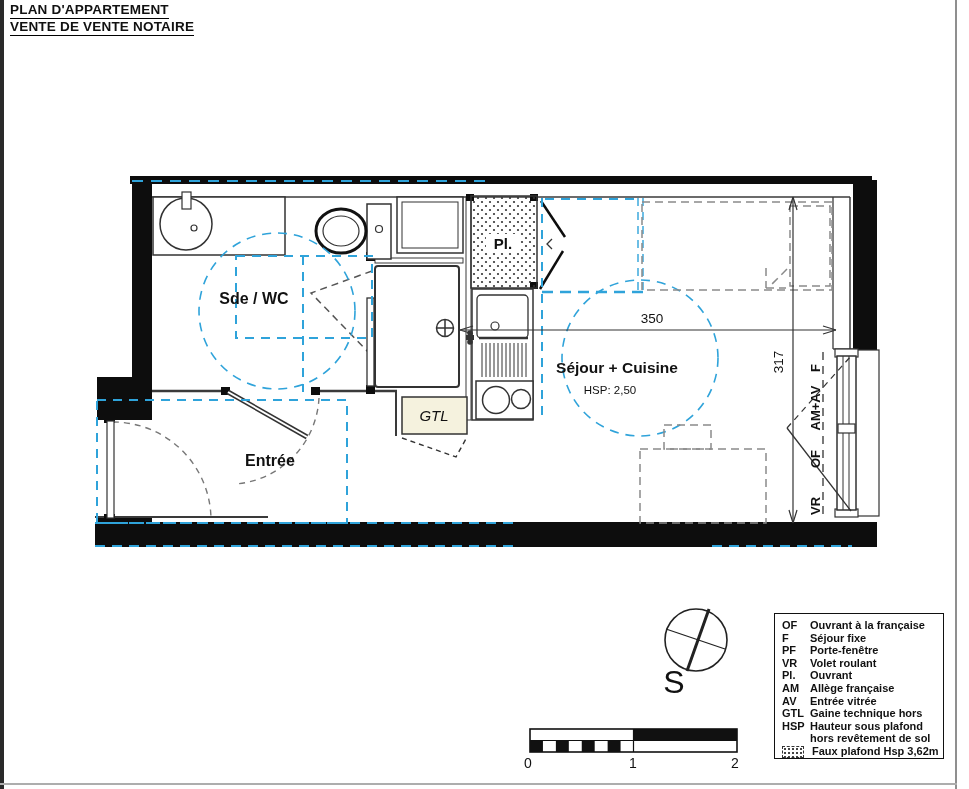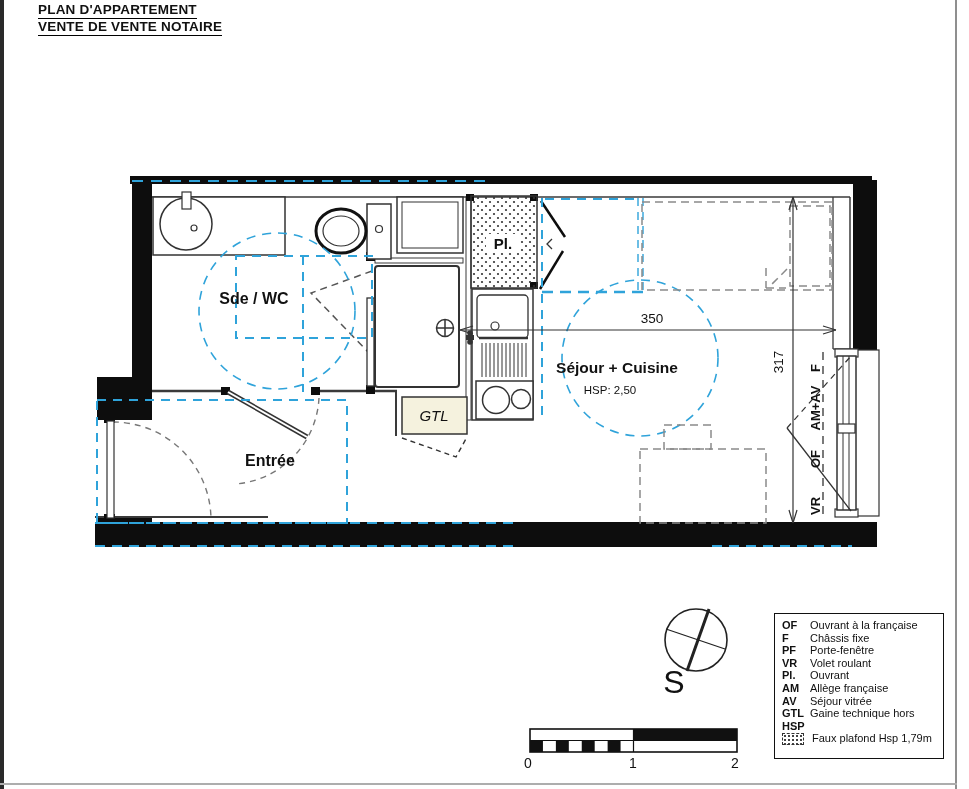--- a/index.html
+++ b/index.html
@@ -5,31 +5,31 @@
   html,body{margin:0;padding:0;}
   body{
     width:969px;height:789px;position:relative;background:#ffffff;
     font-family:"Liberation Sans",sans-serif;color:#111;overflow:hidden;
   }
   .page-border-left{position:absolute;left:0;top:0;width:4px;height:789px;background:#2a2a2a;}
   .page-border-right{position:absolute;left:955px;top:0;width:2px;height:789px;background:#8f8f8f;}
   .page-border-bottom{position:absolute;left:0;top:783px;width:957px;height:2px;background:#adadad;}
   .title-block{position:absolute;left:10px;top:3px;}
   .title-line{display:table;font-weight:bold;font-size:13.5px;line-height:14px;
-    padding-bottom:1px;border-bottom:1.8px solid #000;margin-bottom:1px;letter-spacing:0.2px;margin-left:28px;}
+    padding-bottom:1px;border-bottom:1.8px solid #000;margin-bottom:1px;letter-spacing:0.2px;}
   svg{position:absolute;left:0;top:0;font-family:"Liberation Sans",sans-serif;}
   svg text{fill:#111;}
   .legend-box{
     position:absolute;left:774px;top:613px;width:170px;height:146px;
     border:1.6px solid #111;background:#fff;box-sizing:border-box;
     padding:5px 4px 3px 7px;font-size:11px;line-height:12.6px;
   }
   .lg-row{display:flex;align-items:flex-start;}
   .lg-abbr{flex:0 0 28px;font-weight:bold;}
-  .lg-label{flex:1;}
+  .lg-label{flex:1;font-weight:bold;}
   .lg-swatch{
     flex:0 0 20px;height:10px;margin:1px 8px 0 0;
     border:1.5px dashed #333;
     background-image:radial-gradient(#444 0.9px, transparent 1.1px);
     background-size:4px 4px;
   }
 </style>
 </head>
 <body>
 
@@ -231,46 +231,47 @@
   </g>
 </svg>
 
 <div class="legend-box">
   <div class="lg-row">
     <span class="lg-abbr">OF</span>
     <span class="lg-label">Ouvrant à la française</span>
   </div>
   <div class="lg-row">
     <span class="lg-abbr">F</span>
-    <span class="lg-label">Châssis fixe</span>
+    <span class="lg-label">Séjour fixe</span>
   </div>
   <div class="lg-row">
     <span class="lg-abbr">PF</span>
     <span class="lg-label">Porte-fenêtre</span>
   </div>
   <div class="lg-row">
     <span class="lg-abbr">VR</span>
     <span class="lg-label">Volet roulant</span>
   </div>
   <div class="lg-row">
     <span class="lg-abbr">Pl.</span>
     <span class="lg-label">Ouvrant</span>
   </div>
   <div class="lg-row">
     <span class="lg-abbr">AM</span>
     <span class="lg-label">Allège française</span>
   </div>
   <div class="lg-row">
     <span class="lg-abbr">AV</span>
-    <span class="lg-label">Séjour vitrée</span>
+    <span class="lg-label">Entrée vitrée</span>
   </div>
   <div class="lg-row">
     <span class="lg-abbr">GTL</span>
     <span class="lg-label">Gaine technique hors</span>
   </div>
   <div class="lg-row">
     <span class="lg-abbr">HSP</span>
+    <span class="lg-label">Hauteur sous plafond hors revêtement de sol</span>
   </div>
   <div class="lg-row">
     <span class="lg-swatch"></span>
-    <span class="lg-label">Faux plafond Hsp 1,79m</span>
+    <span class="lg-label">Faux plafond Hsp 3,62m</span>
   </div>
 </div>
 
 </body></html>

